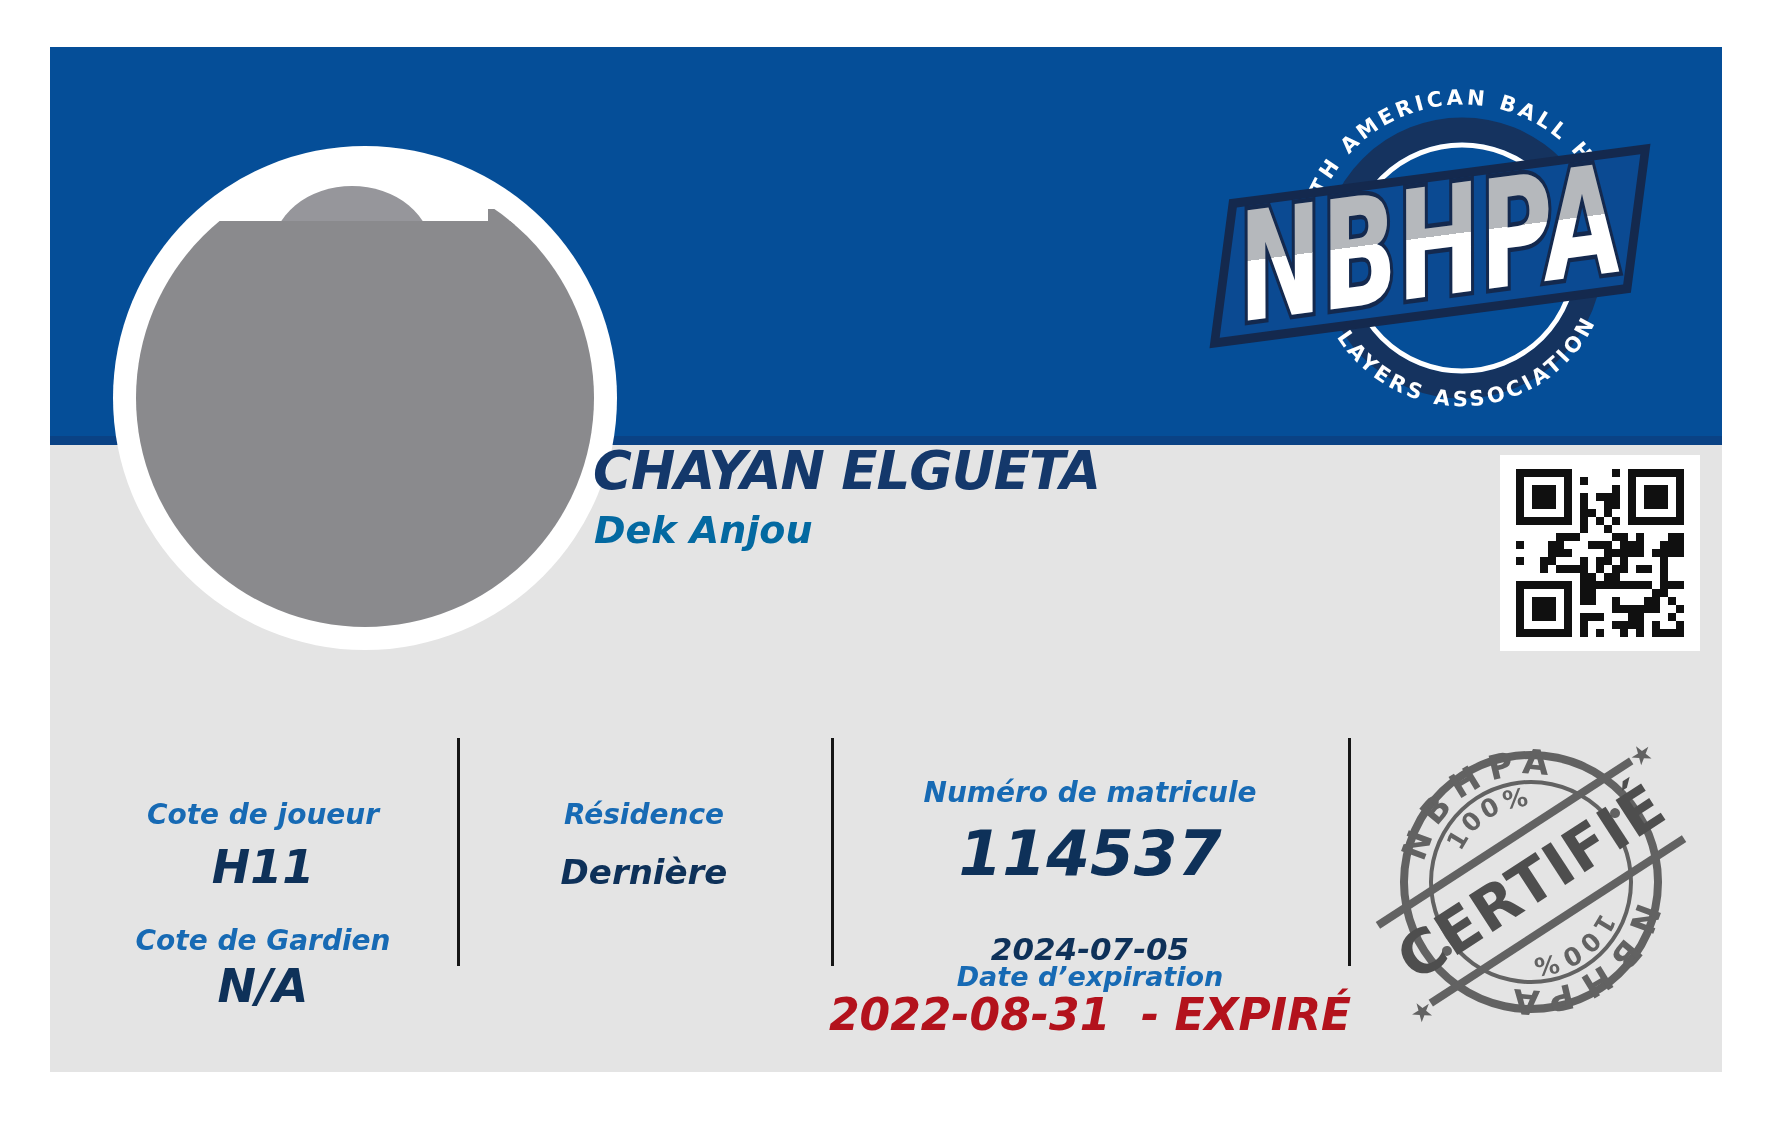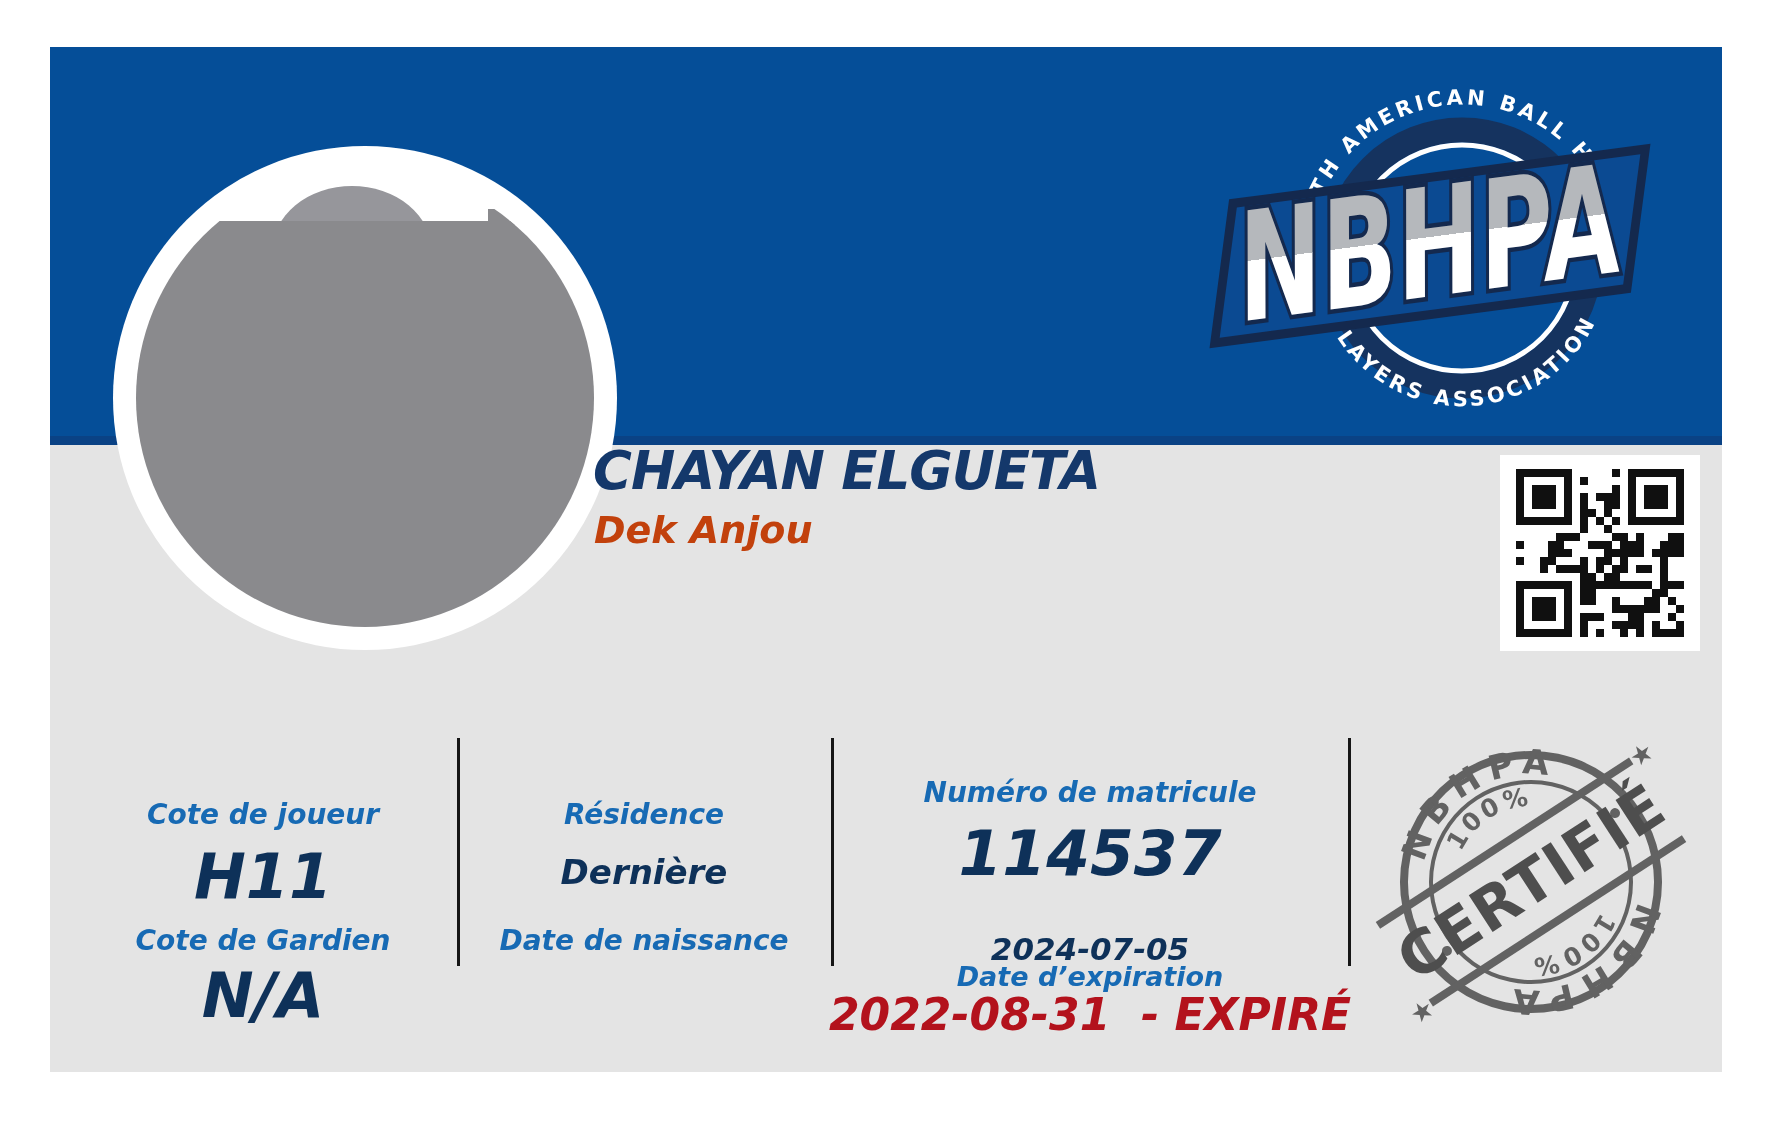--- a/index.html
+++ b/index.html
@@ -5,25 +5,25 @@
   html,body{margin:0;padding:0;background:#ffffff;}
   .page{position:relative;width:1772px;height:1125px;background:#ffffff;overflow:hidden;
         font-family:"DejaVu Sans","Liberation Sans",sans-serif;}
   .card{position:absolute;left:50px;top:47px;width:1672px;height:1025px;background:#e4e4e4;}
   .band{position:absolute;left:0;top:0;width:100%;height:389px;background:#054e98;}
   .band-edge{position:absolute;left:0;top:389px;width:100%;height:9px;background:#0a4285;}
   .gfx{position:absolute;left:0;top:0;width:1772px;height:1125px;pointer-events:none;}
 
   .txt{position:absolute;font-style:italic;font-weight:bold;white-space:nowrap;}
   .name{left:593px;top:440px;font-size:53px;color:#14386b;letter-spacing:-1px;text-align:center;}
-  .team{left:594px;top:508px;font-size:38px;color:#c2410c;}
+  .team{left:594px;top:508px;font-size:38px;color:#0369a1;}
 
   .cc{transform:translateX(-50%);}
   .lbl{color:#176ab4;font-size:28px;}
-  .val{color:#0e3159;font-size:62px;}
+  .val{color:#0e3159;font-size:46px;}
   .val-sm{color:#0e3159;font-size:34px;}
   .num{color:#0e3159;font-size:63px;}
   .sm-lbl{color:#176ab4;font-size:27px;}
   .sm-val{color:#0e3159;font-size:31px;}
   .exp{color:#b3121c;font-size:44px;white-space:pre;}
   .divider{position:absolute;width:3px;background:#161616;top:738px;height:228px;}
 </style>
 </head>
 <body>
 
@@ -341,21 +341,20 @@
   <div class="divider" style="left:831px;"></div>
   <div class="divider" style="left:1348px;"></div>
 
   <div class="txt cc lbl" style="left:263px;top:798px;">Cote de joueur</div>
   <div class="txt cc val" style="left:263px;top:840px;">H11</div>
   <div class="txt cc lbl" style="left:263px;top:924px;">Cote de Gardien</div>
   <div class="txt cc val" style="left:263px;top:959px;">N/A</div>
 
   <div class="txt cc lbl" style="left:644px;top:798px;">Résidence</div>
   <div class="txt cc val-sm" style="left:644px;top:852px;">Dernière</div>
-  <div class="txt cc lbl" style="left:644px;top:924px;">Date de naissance</div>
   <div class="txt cc val-sm" style="left:644px;top:978px;"></div>
 
   <div class="txt cc lbl" style="left:1090px;top:776px;">Numéro de matricule</div>
   <div class="txt cc num" style="left:1090px;top:817px;">114537</div>
   <div class="txt cc sm-val" style="left:1090px;top:931px;">2024-07-05</div>
   <div class="txt cc sm-lbl" style="left:1090px;top:961px;">Date d’expiration</div>
   <div class="txt cc exp" style="left:1090px;top:989px;">2022-08-31  - EXPIRÉ</div>
 </div>
 
 </body></html>

